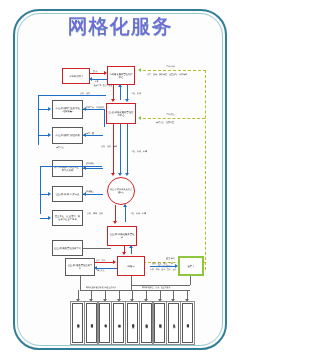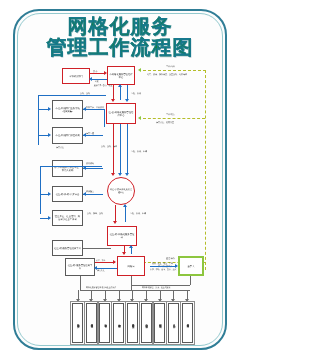--- a/index.html
+++ b/index.html
@@ -33,24 +33,24 @@
     opacity:.55;
   }
   
   .title-wrap{
     position:absolute;left:0;right:0;top:16px;
     text-align:center;
     z-index:20;
   }
   .title-l1,.title-l2{
     display:block;
-    font-weight:bold;
+    font-weight:normal;
     letter-spacing:1px;
     line-height:1.02;
-    color:#15803d;
+    color:#8b5cf6;
     text-shadow:0.6px 0.6px 0 rgba(20,90,110,.35);
     -webkit-text-stroke:0.3px #17798e;
   }
   .title-l1{font-size:20px;}
   .title-l2{font-size:20px;margin-top:1px;}
 
   
   .node{
     position:absolute;
     box-sizing:border-box;
@@ -128,21 +128,20 @@
 </head>
 <body>
 
 <div id="poster">
 
   <div class="frame"></div>
   <div class="frame-inner"></div>
 
   <div class="title-wrap">
     <span class="title-l1">网格化服务</span>
-    <span class="title-l2">管理工作流程图</span>
   </div>
 
   <div class="node red" style="left:62px;top:68px;width:28px;height:16px;">市级相关部门</div>
 
   <div class="node red" style="left:107px;top:66px;width:28px;height:19px;">市网格化服务管理指挥中心</div>
 
   <div class="ln h red" style="left:90px;top:73px;width:15px;"></div>
   <div class="arw r-right" style="left:104px;top:71px;"></div>
   <div class="elabel" style="left:93px;top:69.5px;">交办</div>
 

